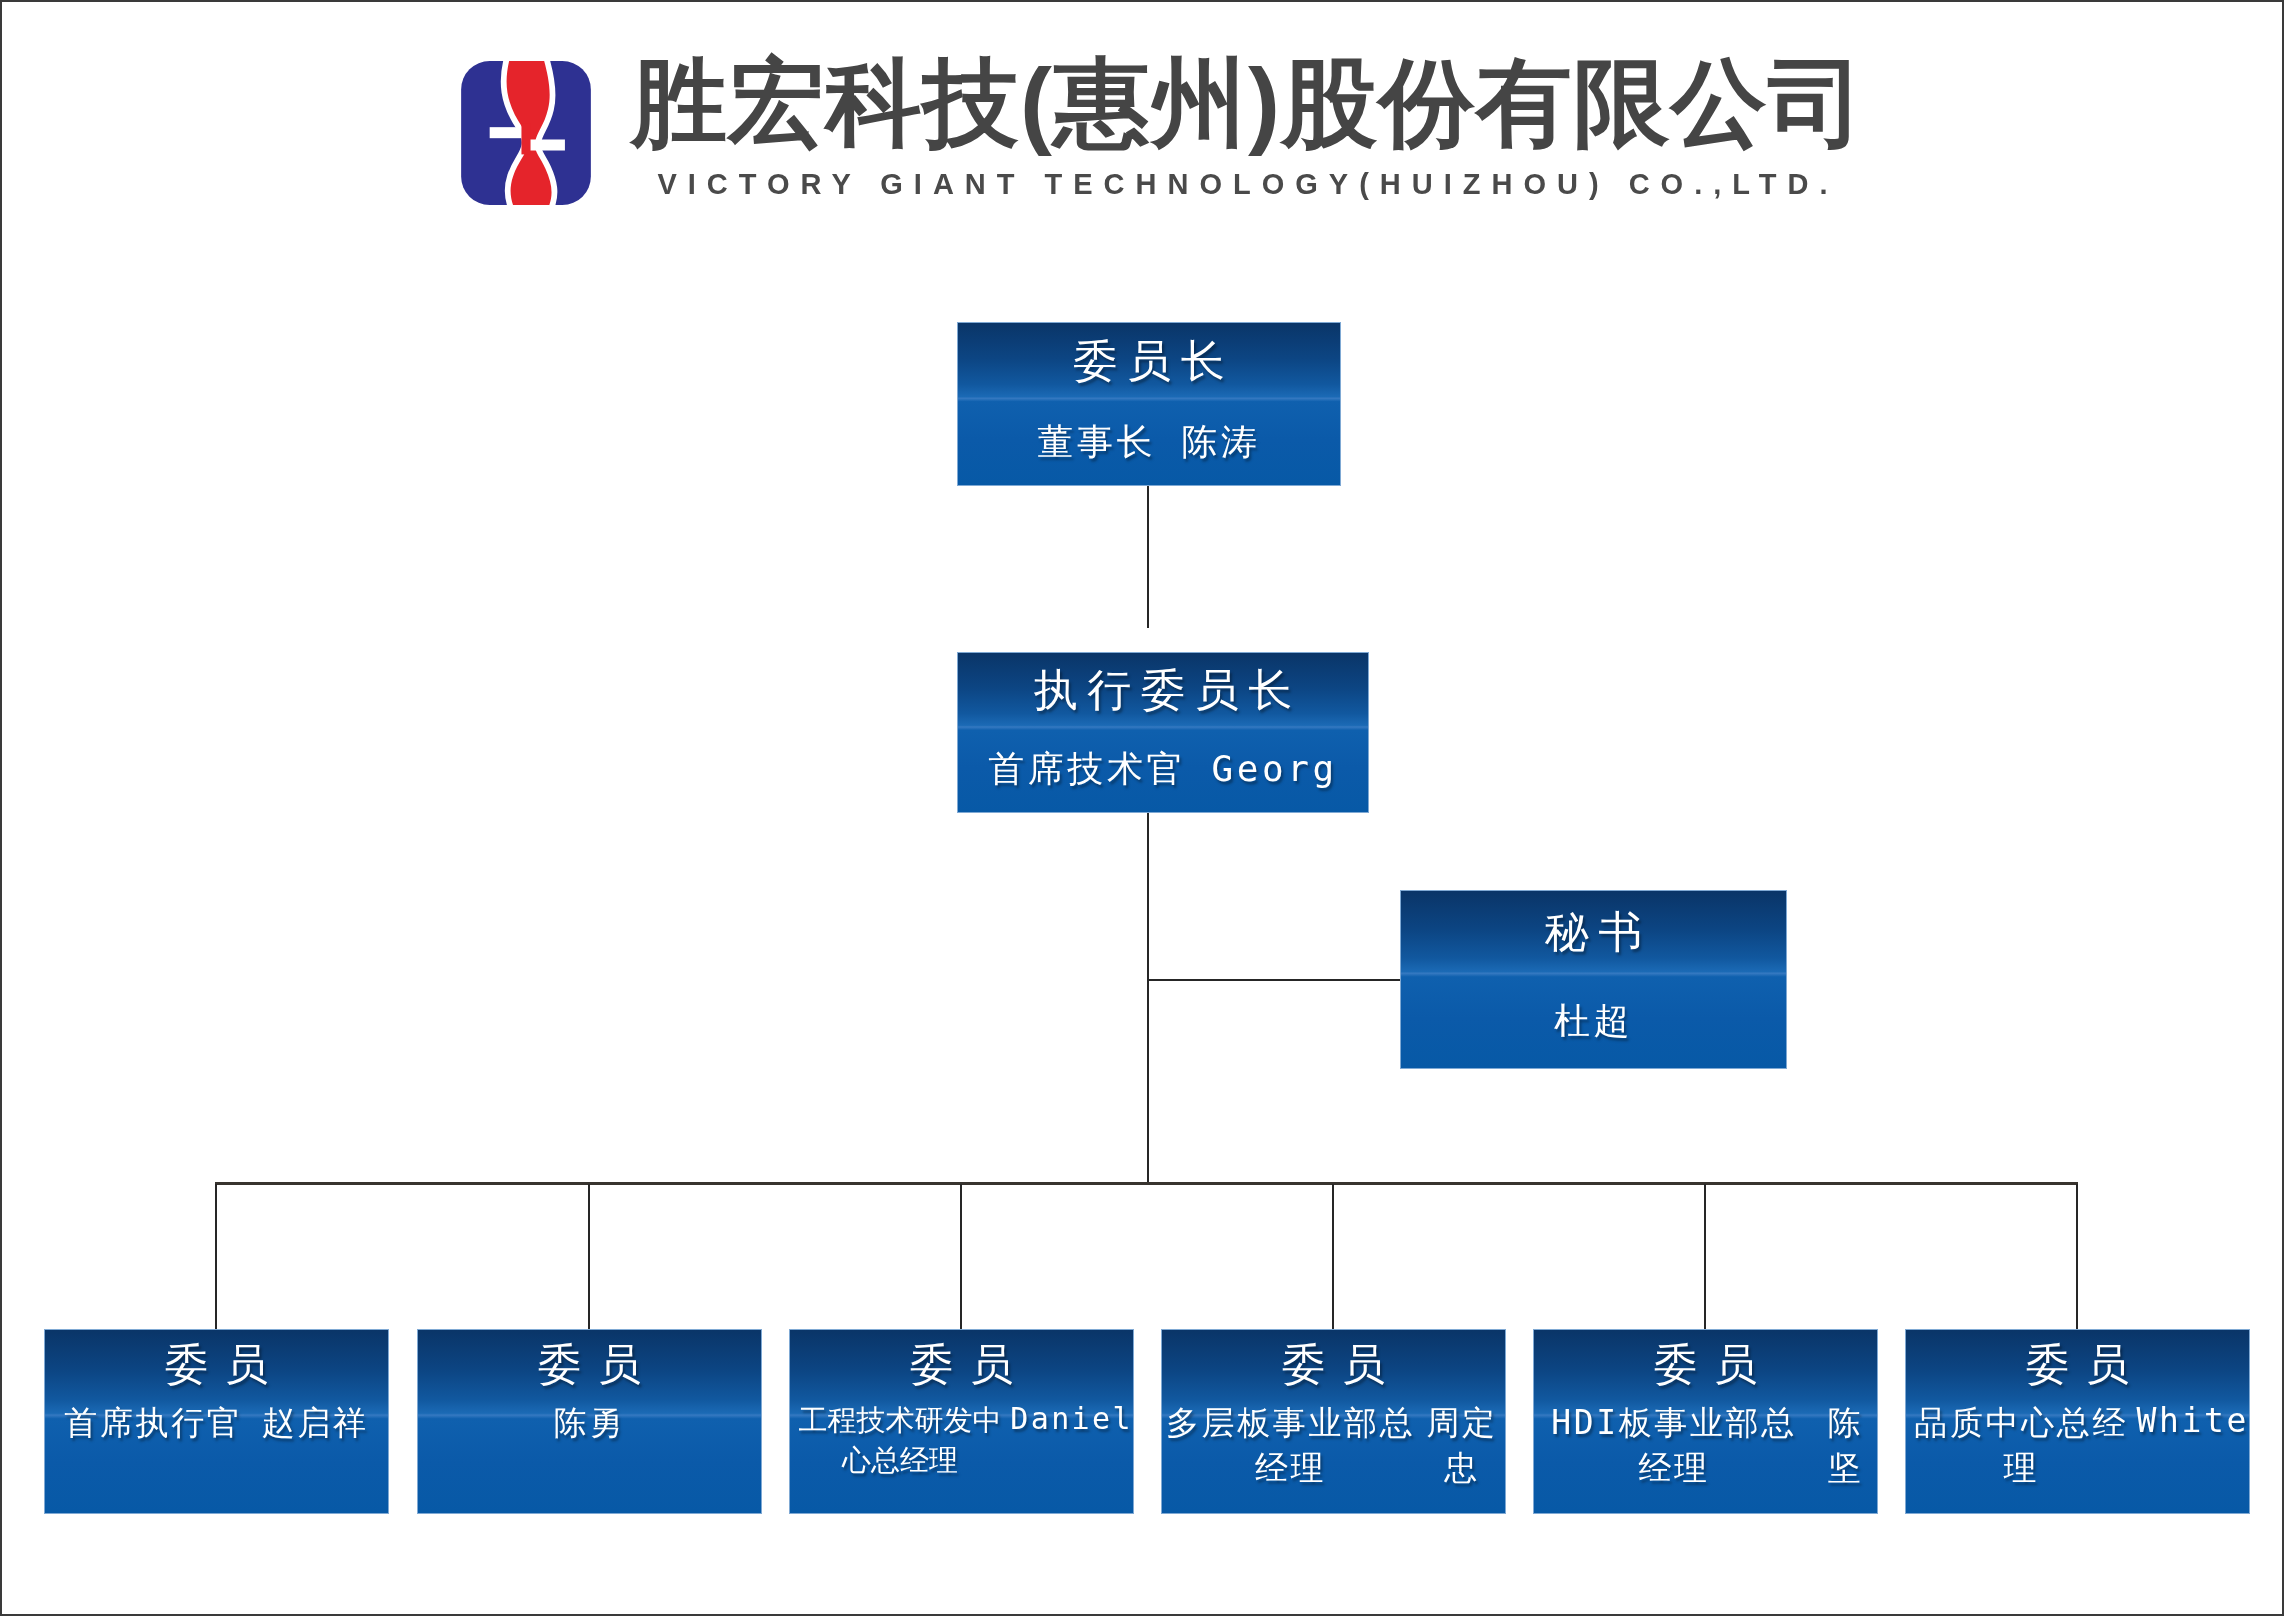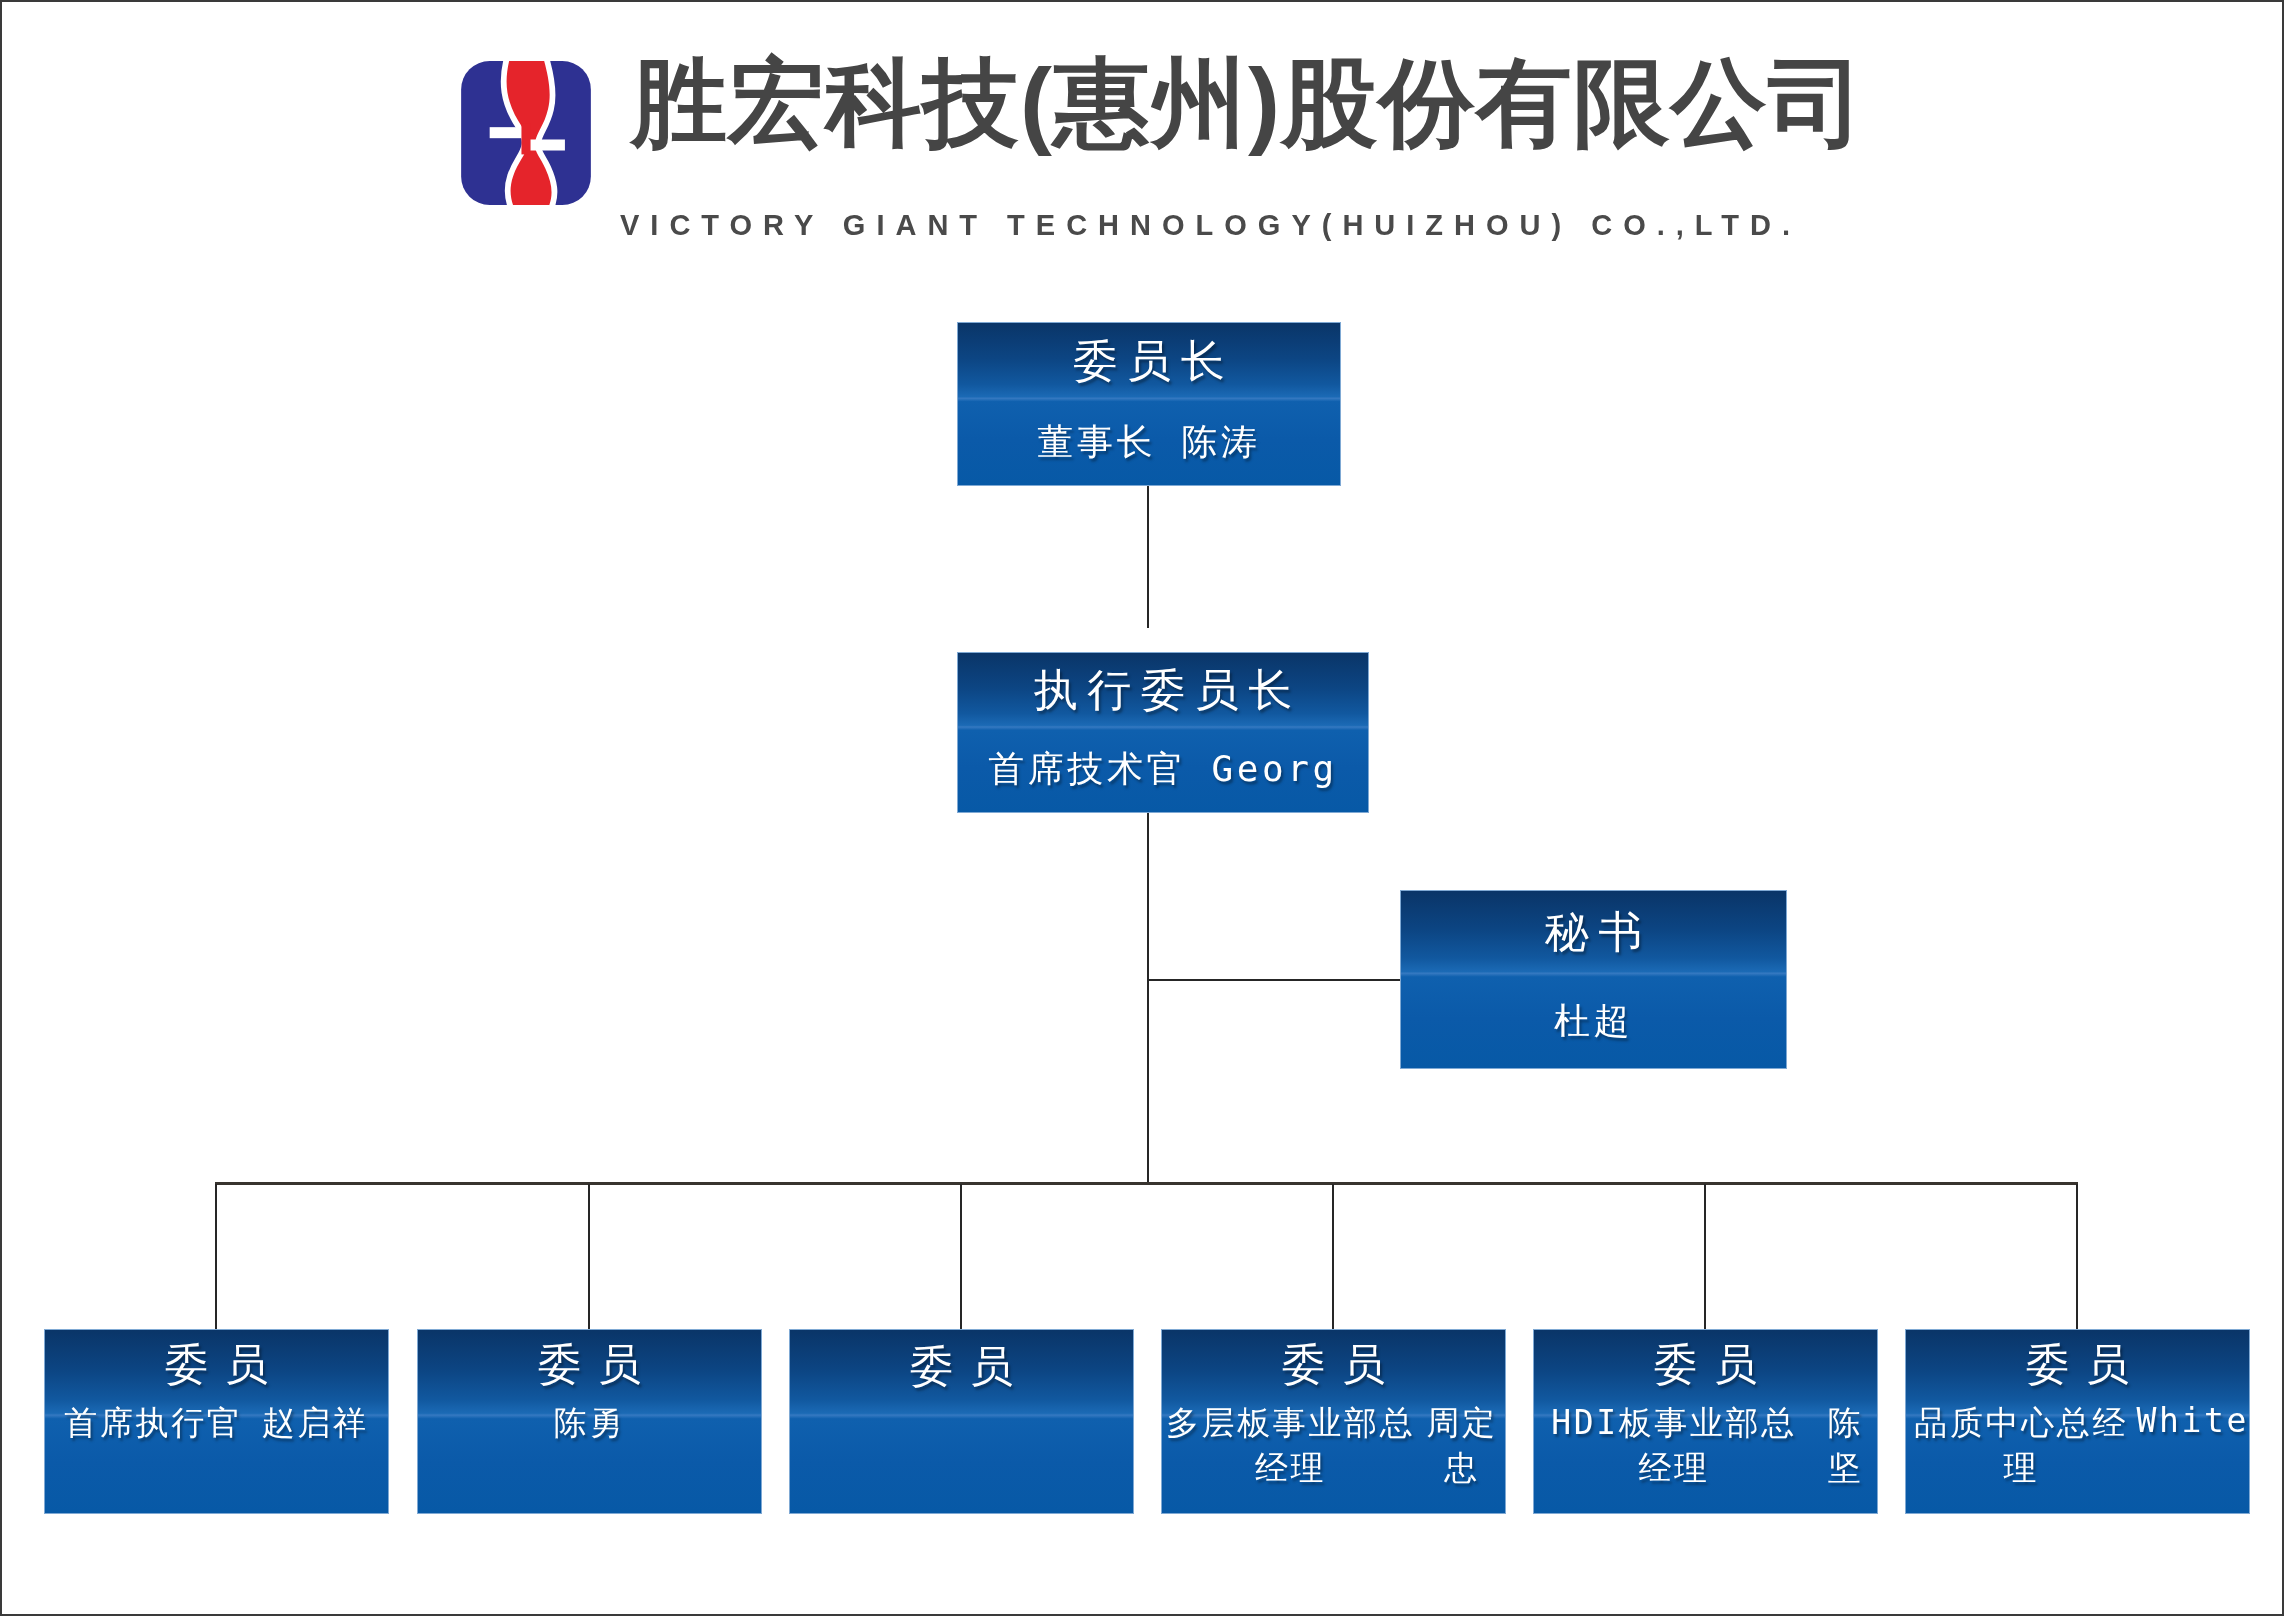--- a/index.html
+++ b/index.html
@@ -18,23 +18,22 @@
   .logo { position: absolute; left: 459px; top: 59px; width: 130px; height: 144px; }
   .title-zh {
     position: absolute; left: 618px; top: 48px; width: 1256px;
     font-size: 96px; font-weight: 700; color: #454545;
     letter-spacing: 1.3px; text-align: center; line-height: 1.1;
     white-space: nowrap;
   }
   .title-en {
     position: absolute; left: 618px; top: 167px; width: 1256px;
     font-size: 29px; font-weight: 700; color: #4a4a4a;
-    letter-spacing: 11px; text-align: left; line-height: 1.1;
+    letter-spacing: 11px; text-align: center; line-height: 1.1;
     white-space: nowrap;
-    margin-top: 41px;
   }
 
   
   .node {
     position: absolute; box-sizing: border-box;
     background: linear-gradient(180deg,
       #0a3568 0%, #0c4583 22%, #11589f 38%, #1b6ab5 45.5%,
       #3579c1 46.5%, #0f60ae 48.5%, #0b5aa9 72%, #0759a6 100%);
     border: 1.3px solid #7fa9d4;
     color: #ffffff; display: flex; flex-direction: column;
@@ -161,20 +160,24 @@
       </div>
     <div class="sub-col">
       <span class="name">陈勇</span>
     </div>
   </div>
 
   <div class="node member" id="node-m3">
     <div class="title-row">
         <span class="title">委员</span>
       </div>
+    <div class="sub-col">
+      <span class="sub">工程技术研发中心总经理</span>
+      <span class="name">Daniel</span>
+    </div>
   </div>
 
   <div class="node member" id="node-m4">
     <div class="title-row">
         <span class="title">委员</span>
       </div>
     <div class="sub-col">
       <span class="sub">多层板事业部总经理</span>
       <span class="name">周定忠</span>
     </div>

